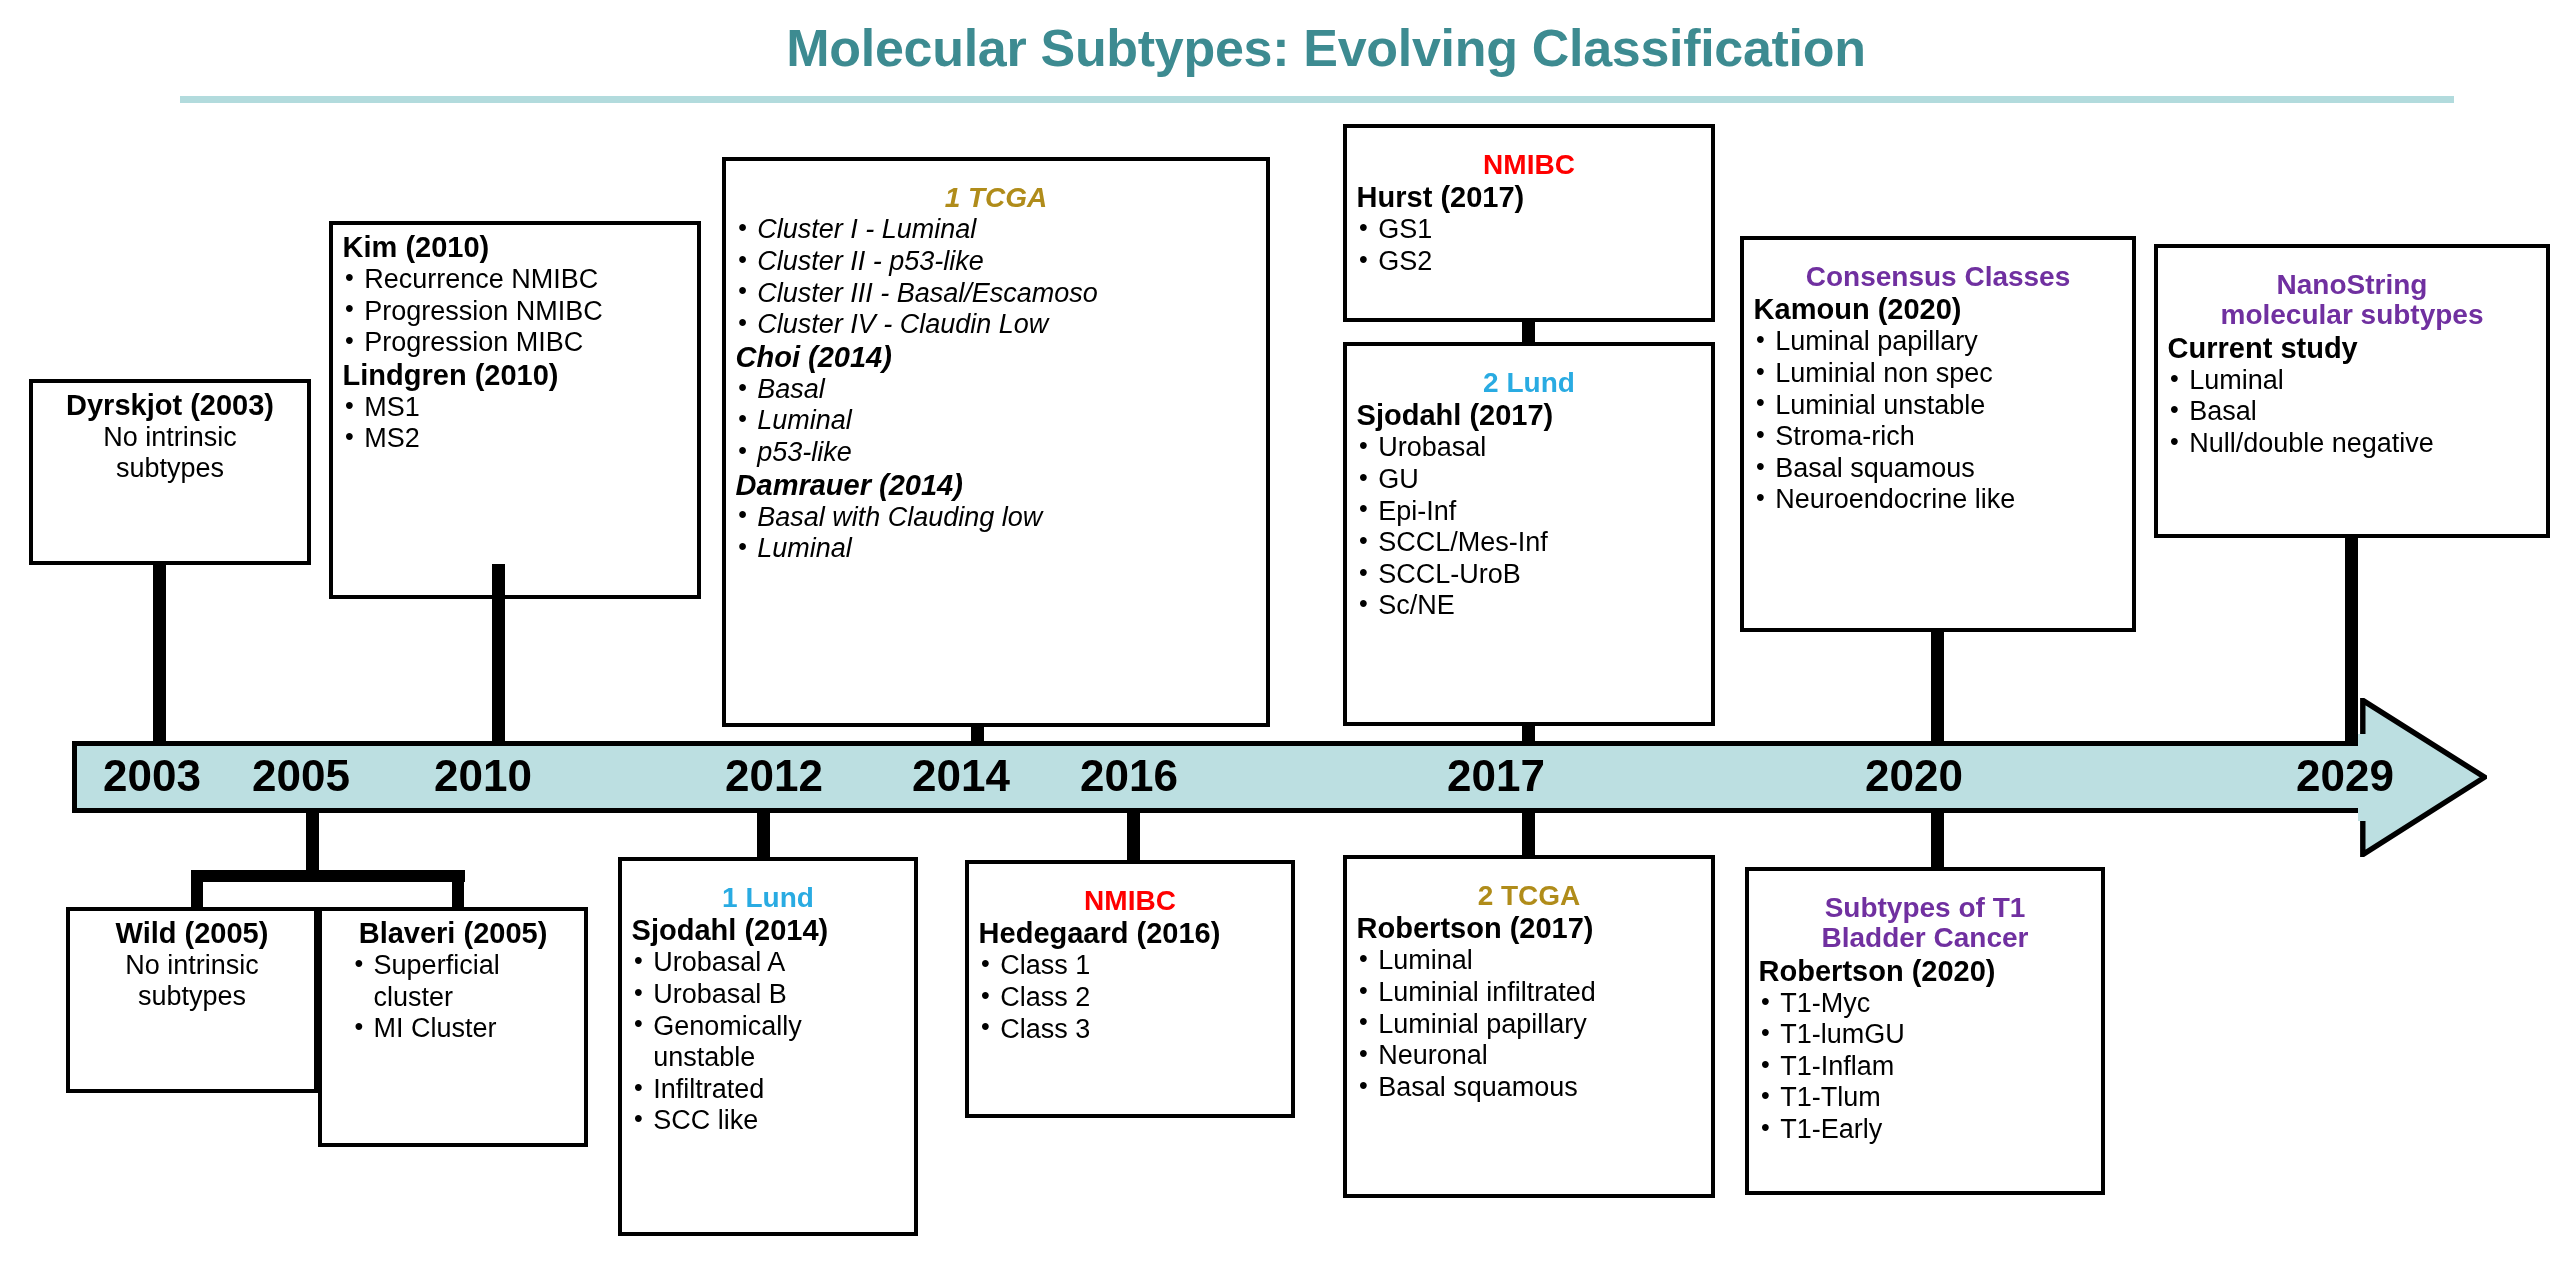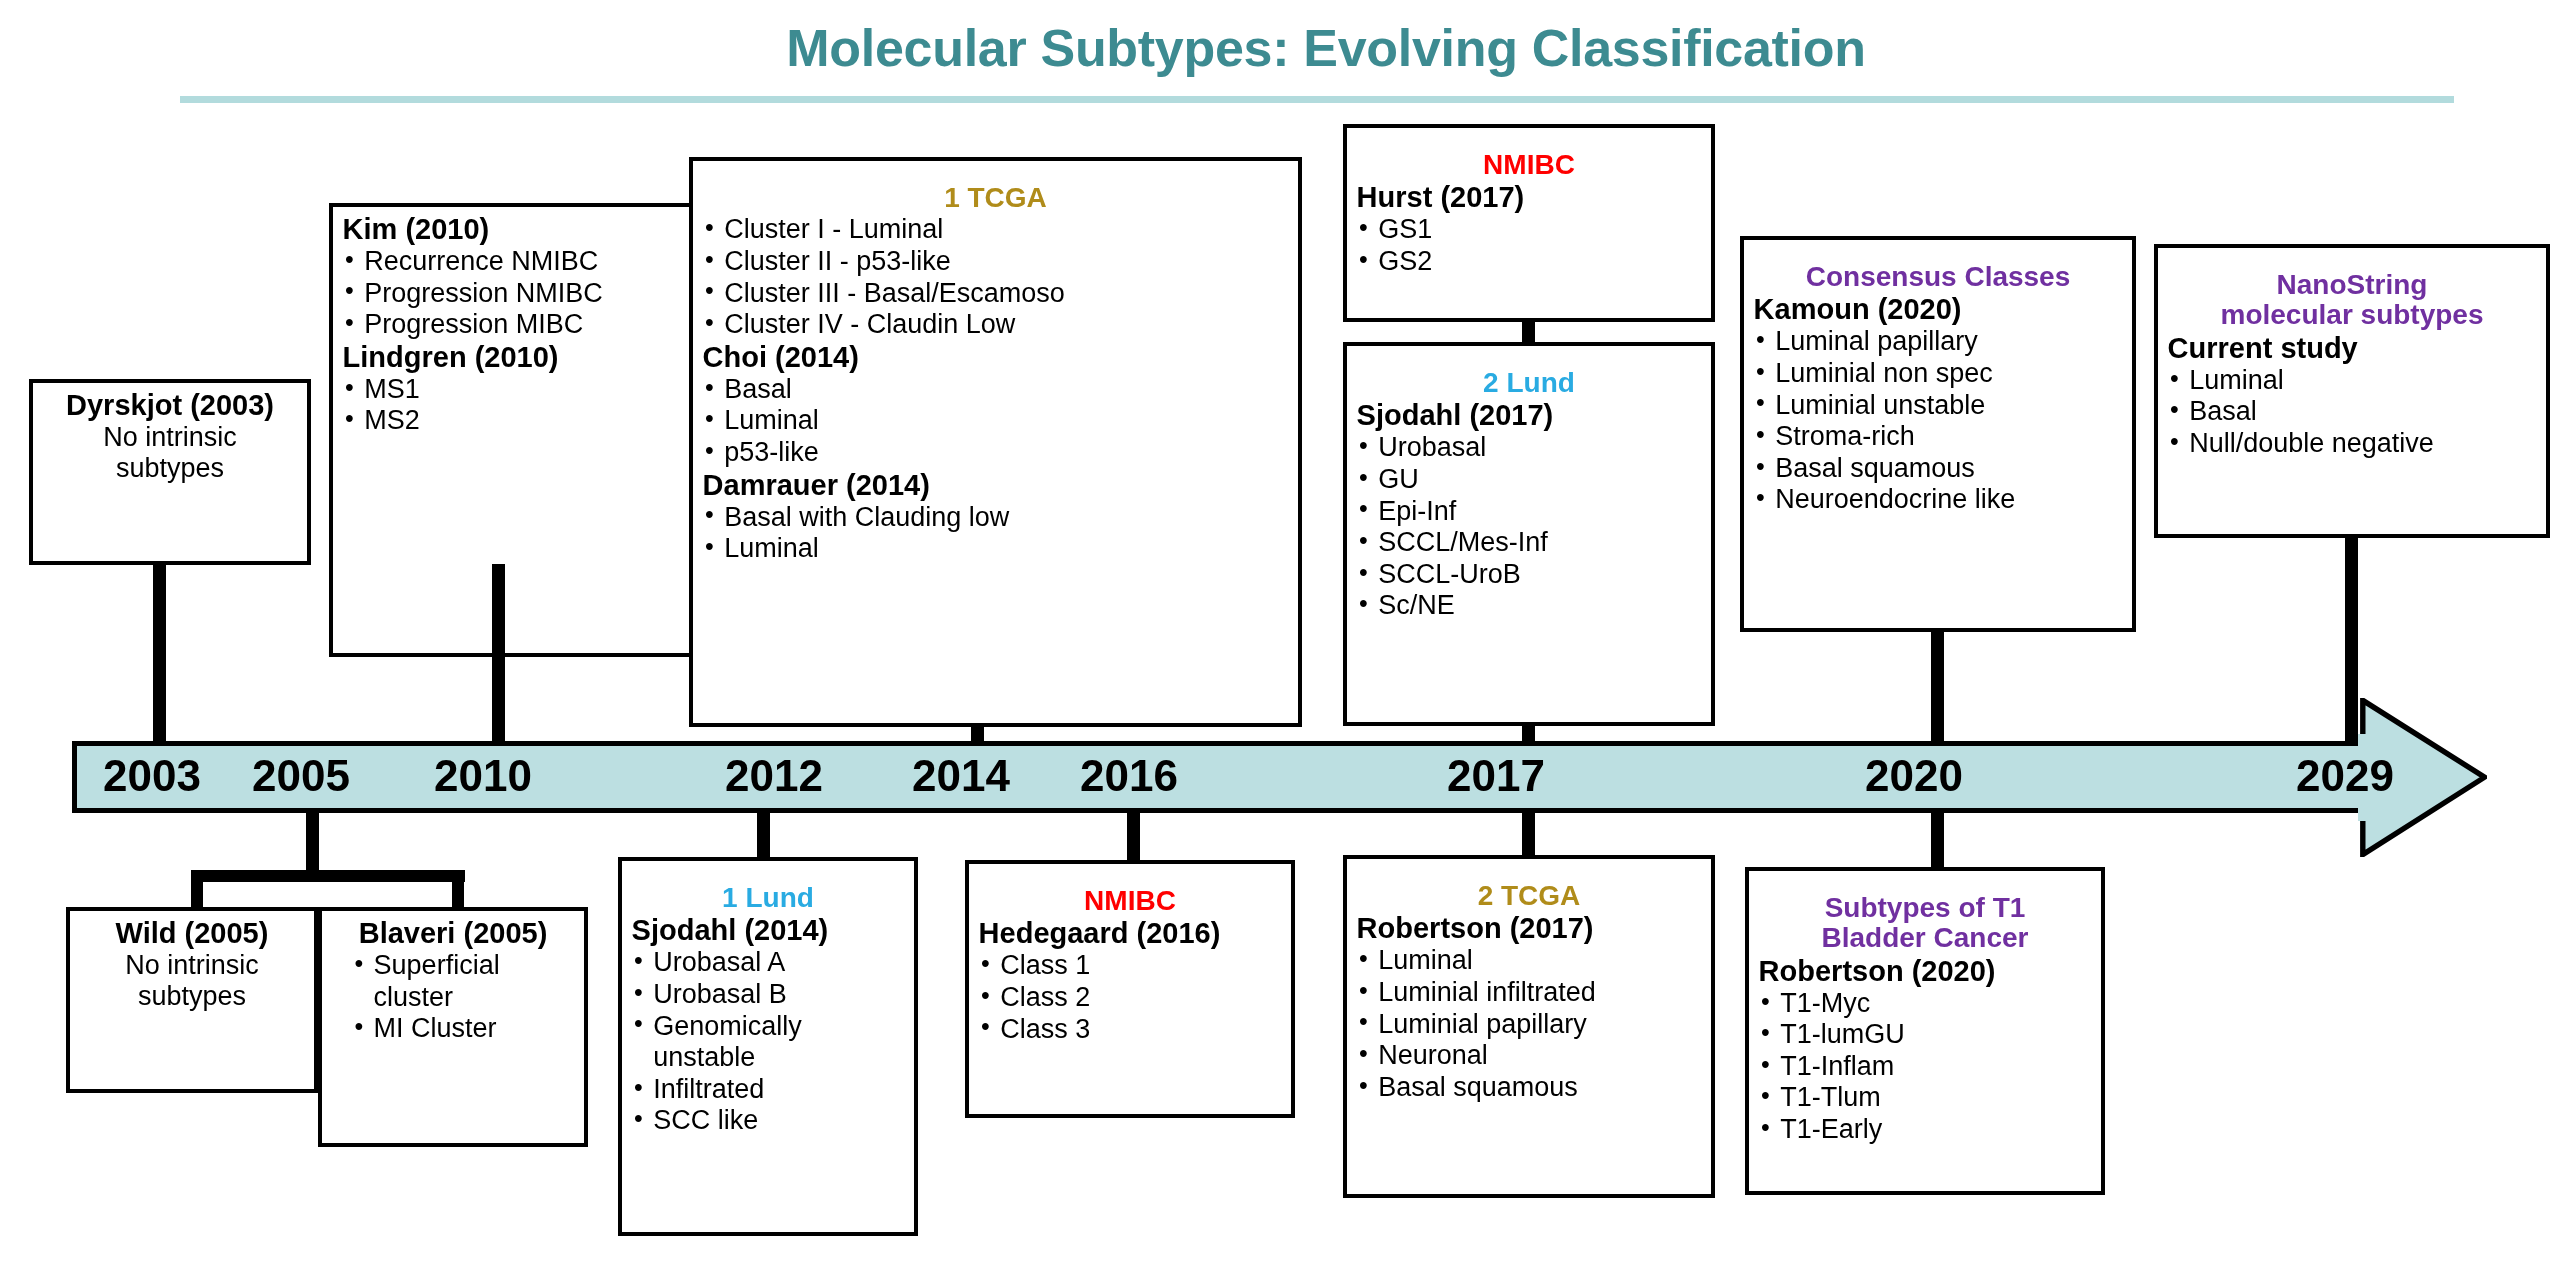--- a/index.html
+++ b/index.html
@@ -98,36 +98,36 @@
   <div class="title">Molecular Subtypes: Evolving Classification</div>
   <div class="title-rule"></div>
 
   <div class="box" style="left:29px;top:379px;width:282px;height:186px;">
     <div class="author" style="text-align:center;">Dyrskjot (2003)</div>
     <div class="plain" style="white-space:pre-line;">No intrinsic
 subtypes</div>
   </div>
   <div class="conn" style="left:153px;top:564px;width:13px;height:180px;"></div>
 
-  <div class="box" style="left:329px;top:203px;width:372px;height:454px;">
+  <div class="box" style="left:329px;top:221px;width:372px;height:378px;">
     <div class="author">Kim (2010)</div>
     <ul>
       <li>Recurrence NMIBC</li>
       <li>Progression NMIBC</li>
       <li>Progression MIBC</li>
     </ul>
     <div class="author">Lindgren (2010)</div>
     <ul>
       <li>MS1</li>
       <li>MS2</li>
     </ul>
   </div>
   <div class="conn" style="left:492px;top:564px;width:13px;height:180px;"></div>
 
-  <div class="box" style="left:689px;top:157px;width:613px;height:570px;">
+  <div class="box" style="left:722px;top:157px;width:548px;height:570px;font-style:italic;">
     <div class="hdr" style="color:#b08c1a;">1  TCGA</div>
     <ul>
       <li>Cluster I - Luminal</li>
       <li>Cluster II - p53-like</li>
       <li>Cluster III - Basal/Escamoso</li>
       <li>Cluster IV - Claudin Low</li>
     </ul>
     <div class="author">Choi (2014)</div>
     <ul>
       <li>Basal</li>

